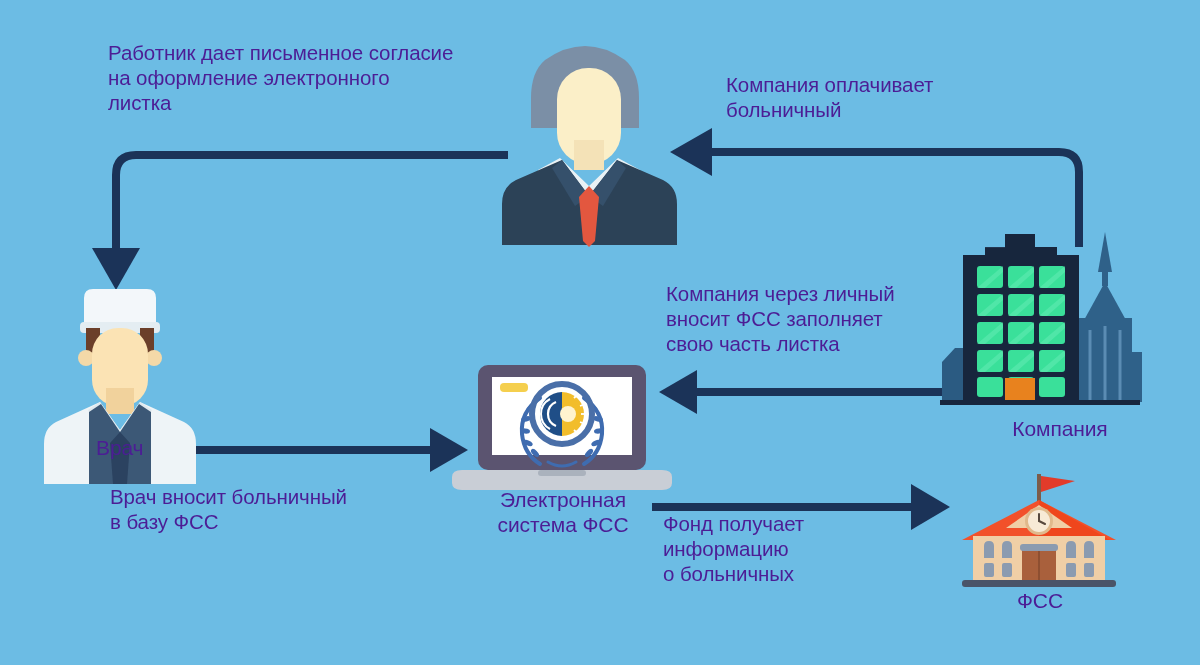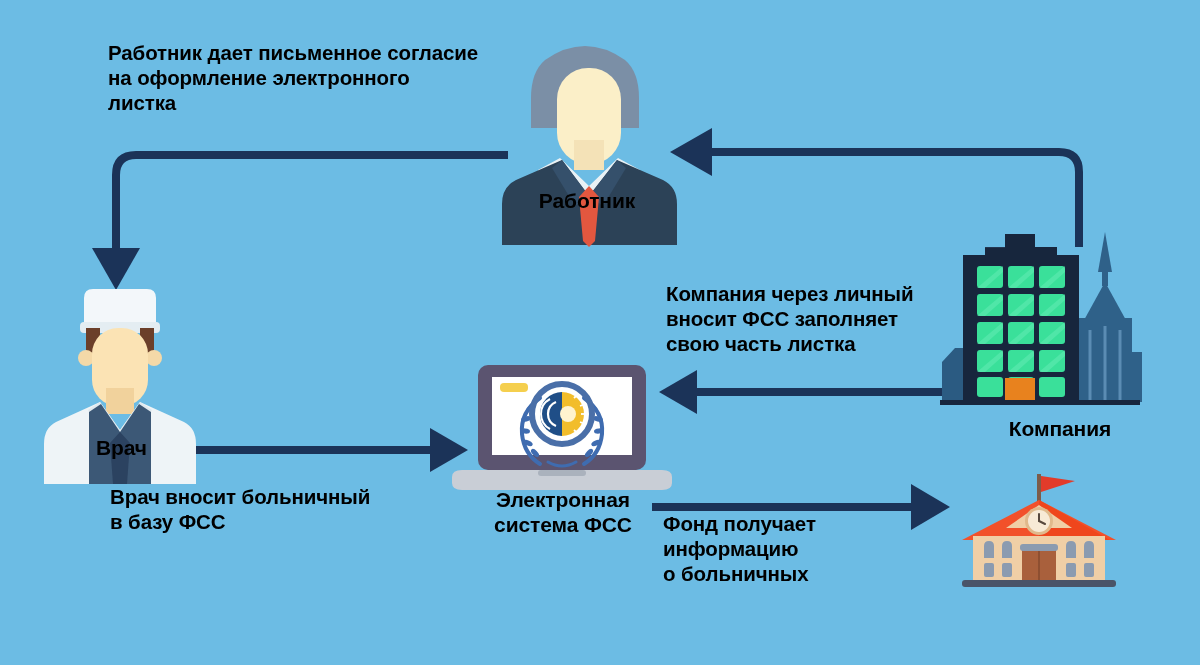--- a/index.html
+++ b/index.html
@@ -19,22 +19,22 @@
   }
   #diagram-svg {
     position: absolute;
     left: 0;
     top: 0;
     width: 1200px;
     height: 665px;
   }
   .lbl {
     position: absolute;
-    color: #000000;
-    font-weight: bold;
+    color: #4c1d95;
+    font-weight: normal;
     font-family: "Liberation Sans", sans-serif;
     line-height: 1.22;
     white-space: pre-line;
     letter-spacing: -0.1px;
   }
   .lbl-desc { font-size: 20.5px; }
   .lbl-node { font-size: 21px; }
   .lbl-node-center { text-align: center; }
 
   #label-consent   { left: 108px; top: 40px;  width: 440px; }
@@ -274,35 +274,37 @@
 
       <rect x="962" y="580" width="154" height="7" rx="3" fill="#4a5468"></rect>
     </g>
 
   </svg>
 
   <div class="lbl lbl-desc" id="label-consent">Работник дает письменное согласие
 на оформление электронного
 листка</div>
 
+  <div class="lbl lbl-desc" id="label-payment">Компания оплачивает
+больничный</div>
 
   <div class="lbl lbl-desc" id="label-cabinet">Компания через личный
 вносит ФСС заполняет
 свою часть листка</div>
 
   <div class="lbl lbl-desc" id="label-doctor-db">Врач вносит больничный
 в базу ФСС</div>
 
   <div class="lbl lbl-desc" id="label-fund-info">Фонд получает
 информацию
 о больничных</div>
 
-  <div class="lbl lbl-node" id="label-worker">Работник</div>
 
   <div class="lbl lbl-node" id="label-doctor">Врач</div>
 
   <div class="lbl lbl-node lbl-node-center" id="label-esystem">Электронная
 система ФСС</div>
 
   <div class="lbl lbl-node" id="label-company">Компания</div>
 
+  <div class="lbl lbl-node" id="label-fss">ФСС</div>
 
 </div>
 
 </body></html>

